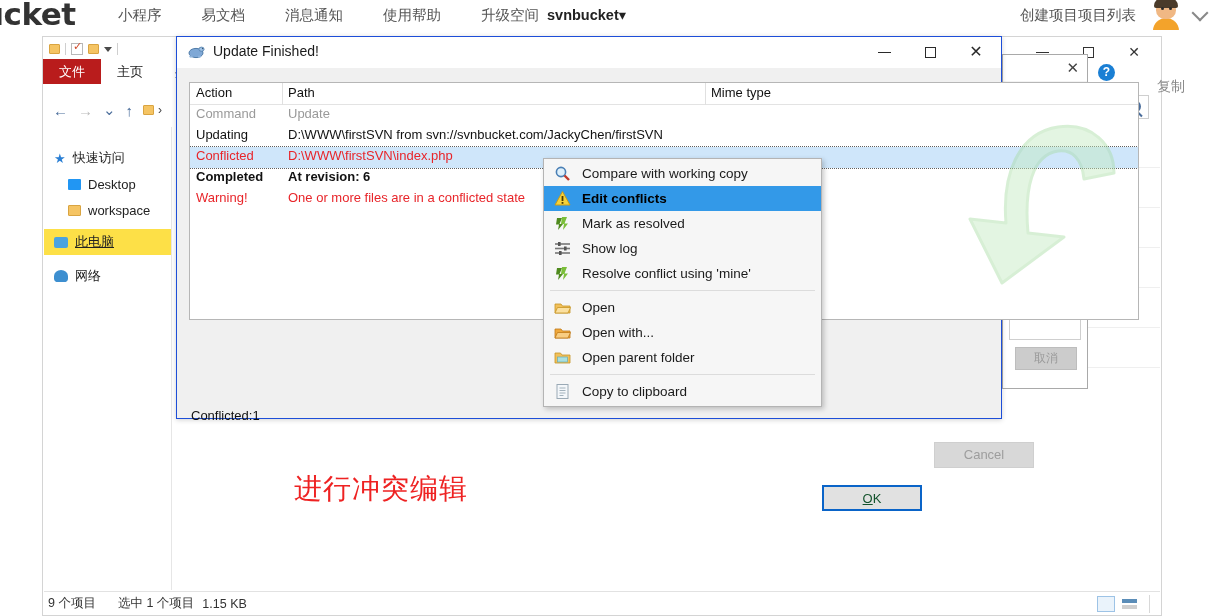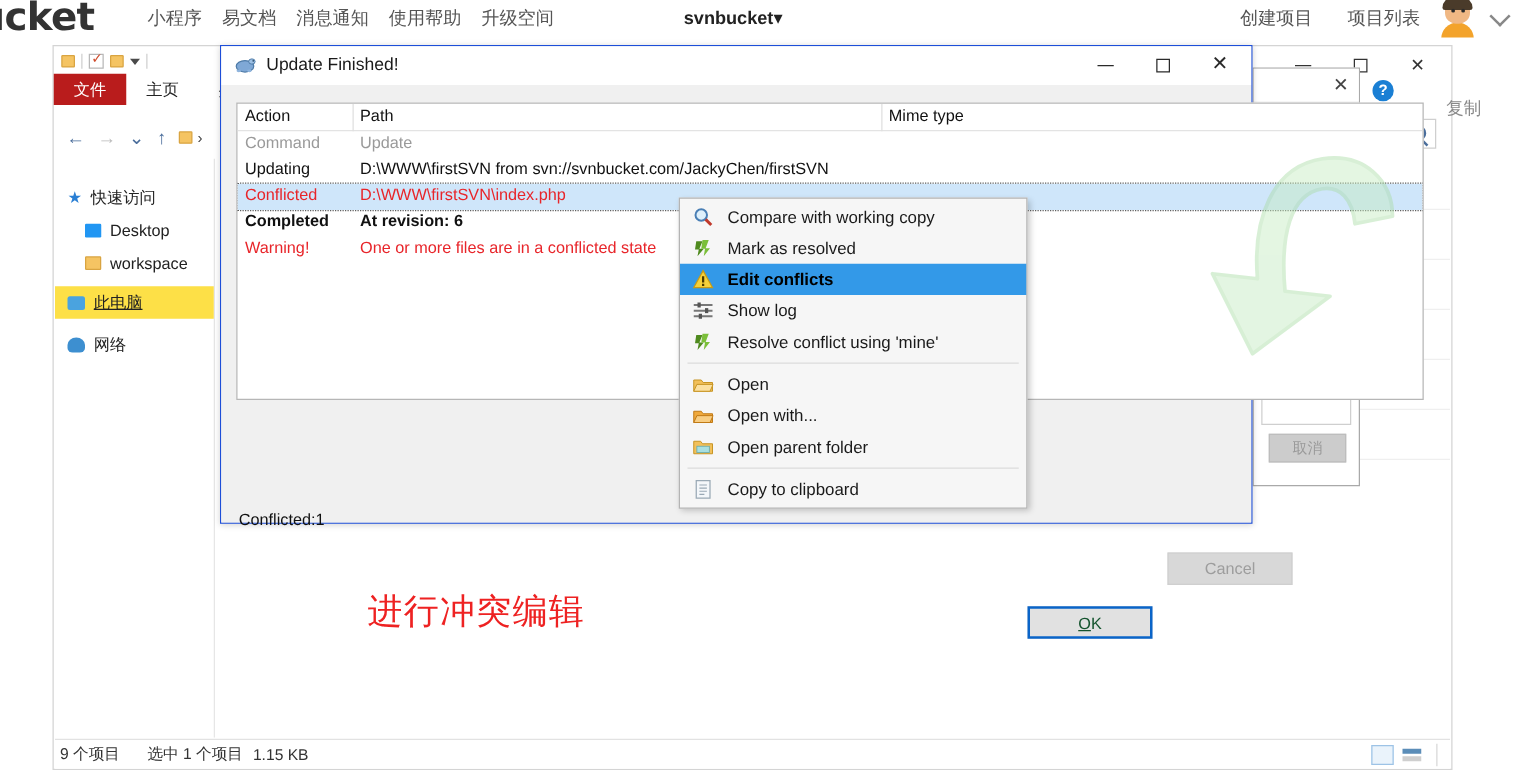--- a/index.html
+++ b/index.html
@@ -15,29 +15,29 @@
   
   .web-header {
     position: absolute; left: 0; top: 0; width: 1214px; height: 36px;
     background: #ffffff; z-index: 5;
   }
   .brand {
     position: absolute; left: -18px; top: -4px;
     font-size: 31px; font-weight: bold; color: #333;
     letter-spacing: -0.5px; font-family: "DejaVu Sans", sans-serif;
   }
-  .nav-left { position: absolute; left: 118px; top: 4px; display: flex; gap: 16px; }
+  .nav-left { position: absolute; left: 118px; top: 4px; display: flex; gap: 40px; }
   .nav-left .nav-item {
     font-size: 14.5px; color: #555; cursor: pointer; line-height: 22px;
   }
   .nav-proj {
     position: absolute; left: 547px; top: 4px;
     font-size: 14.5px; color: #222; font-weight: bold; line-height: 22px; cursor: pointer;
   }
-  .nav-right { position: absolute; right: 78px; top: 4px; display: flex; gap: 28px; }
+  .nav-right { position: absolute; right: 78px; top: 4px; display: flex; }
   .nav-right .nav-item { font-size: 14.5px; color: #555; cursor: pointer; line-height: 22px; }
   .avatar {
     position: absolute; right: 32px; top: -2px; width: 32px; height: 32px;
     overflow: hidden;
   }
   .avatar .head { position:absolute; left:6px; top:2px; width:20px; height:19px; background:#f0b884; border-radius:50% 50% 45% 45%; }
   .avatar .hair { position:absolute; left:4px; top:0px; width:24px; height:10px; background:#4a3b2a; border-radius:12px 12px 3px 3px; }
   .avatar .eyeL { position:absolute; left:11px; top:9px; width:3px; height:3px; background:#2b2b2b; border-radius:50%; }
   .avatar .eyeR { position:absolute; left:19px; top:9px; width:3px; height:3px; background:#2b2b2b; border-radius:50%; }
   .avatar .body { position:absolute; left:3px; top:20px; width:26px; height:14px; background:#f3a32b; border-radius:13px 13px 0 0; }
@@ -388,35 +388,35 @@
   <div class="ctxmenu">
 
     <div class="mi">
       <svg class="mi-ico" viewBox="0 0 17 17">
         <circle cx="7" cy="7" r="4.6" fill="#dff0fb" stroke="#4a7fb5" stroke-width="1.6"></circle>
         <line x1="10.5" y1="10.5" x2="15" y2="15" stroke="#c0392b" stroke-width="2.4"></line>
       </svg>
       <span class="mi-label">Compare with working copy</span>
     </div>
 
-    <div class="mi">
-      <svg class="mi-ico" viewBox="0 0 17 17">
-        <path d="M3,3 L8,3 L5.5,9 L9,9 L4,15 L5,9.5 L2,9.5 Z" fill="#4f8a1e"></path>
-        <path d="M8,2 L13,2 L10.5,8.5 L14,8.5 L9,15 L10,9 L7,9 Z" fill="#7bbf3a"></path>
-      </svg>
-      <span class="mi-label">Mark as resolved</span>
-    </div>
-
     <div class="mi sel">
       <svg class="mi-ico" viewBox="0 0 17 17">
         <path d="M8.5,1.5 L16,15 L1,15 Z" fill="#f5d13a" stroke="#c79b16" stroke-width="1"></path>
         <rect x="7.6" y="6" width="1.8" height="5" fill="#4a3a00"></rect>
         <rect x="7.6" y="12" width="1.8" height="1.8" fill="#4a3a00"></rect>
       </svg>
       <span class="mi-label">Edit conflicts</span>
+    </div>
+
+    <div class="mi">
+      <svg class="mi-ico" viewBox="0 0 17 17">
+        <path d="M3,3 L8,3 L5.5,9 L9,9 L4,15 L5,9.5 L2,9.5 Z" fill="#4f8a1e"></path>
+        <path d="M8,2 L13,2 L10.5,8.5 L14,8.5 L9,15 L10,9 L7,9 Z" fill="#7bbf3a"></path>
+      </svg>
+      <span class="mi-label">Mark as resolved</span>
     </div>
 
 
     <div class="mi">
       <svg class="mi-ico" viewBox="0 0 17 17">
         <line x1="1" y1="4" x2="16" y2="4" stroke="#777" stroke-width="1.6"></line>
         <line x1="1" y1="8.5" x2="16" y2="8.5" stroke="#777" stroke-width="1.6"></line>
         <line x1="1" y1="13" x2="16" y2="13" stroke="#777" stroke-width="1.6"></line>
         <rect x="4" y="2" width="2.6" height="4" fill="#555"></rect>
         <rect x="10" y="6.5" width="2.6" height="4" fill="#555"></rect>

